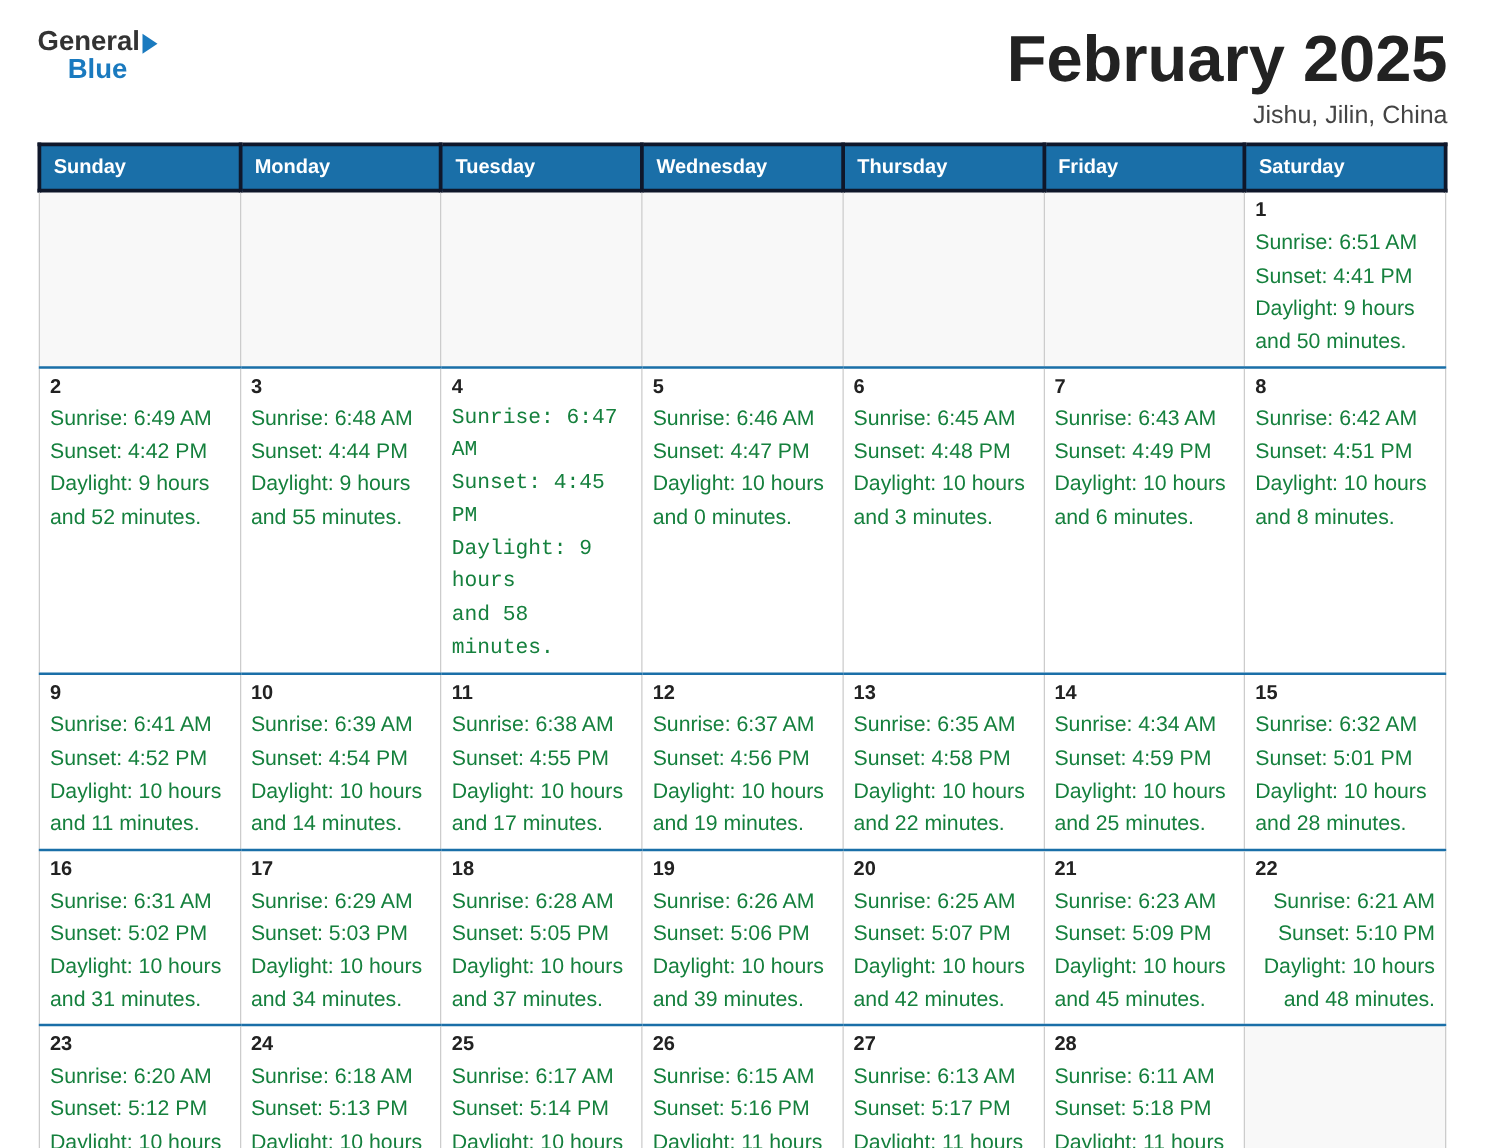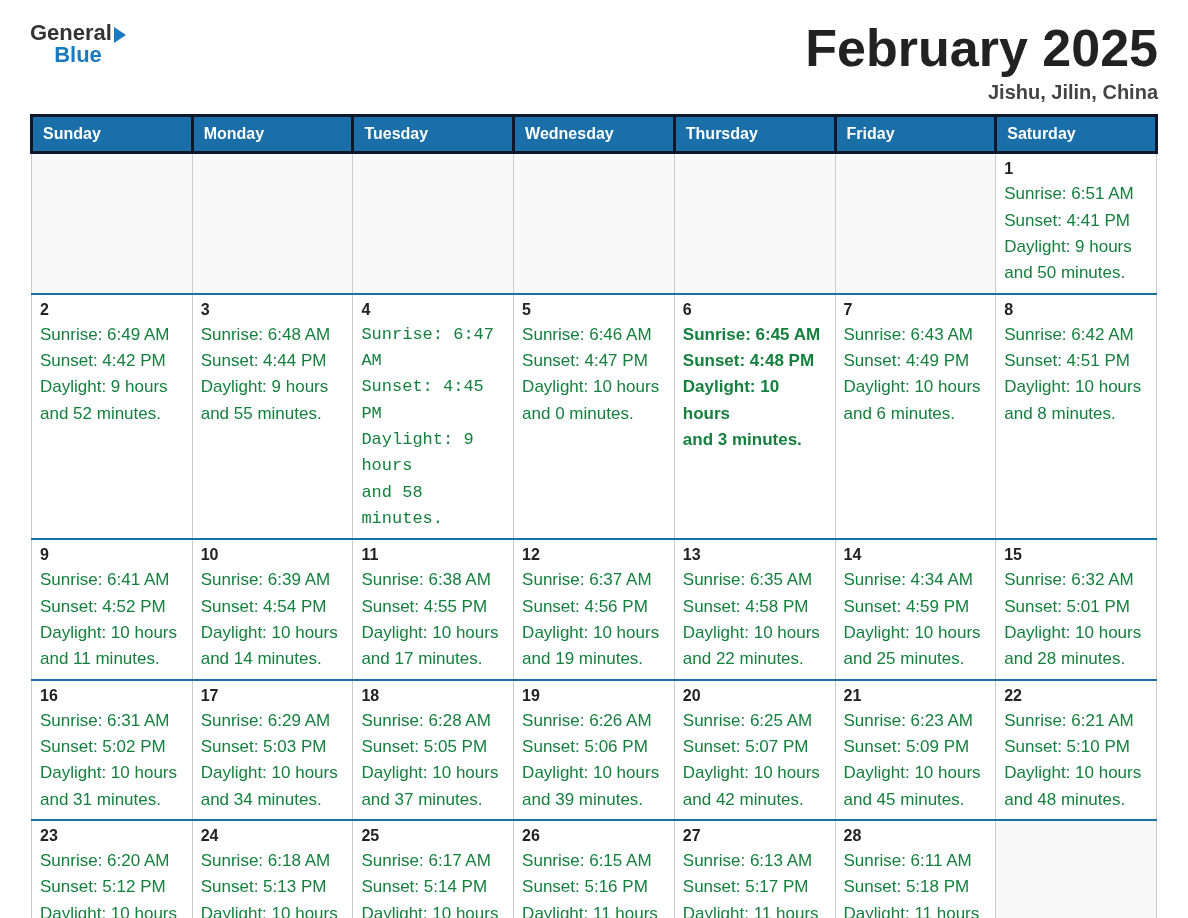--- a/index.html
+++ b/index.html
@@ -56,21 +56,20 @@
     .calendar-title {
       font-size: 52px;
       font-weight: bold;
       color: #222;
       line-height: 1.1;
     }
     .calendar-subtitle {
       font-size: 20px;
       color: #444;
       margin-top: 4px;
-      font-weight: bold;
     }
     .calendar {
       width: 100%;
       border-collapse: collapse;
       margin-top: 6px;
     }
     .calendar th {
       background: #1a6fa8;
       color: #fff;
       font-size: 16px;
@@ -177,21 +176,21 @@
         </td>
         <td>
           <div class="day-number">5</div>
           <div class="day-info" style="white-space: pre-line;">Sunrise: 6:46 AM
 Sunset: 4:47 PM
 Daylight: 10 hours
 and 0 minutes.</div>
         </td>
         <td>
           <div class="day-number">6</div>
-          <div class="day-info" style="white-space: pre-line; font-weight: bold;">Sunrise: 6:45 AM
+          <div class="day-info" style="white-space: pre-line;">Sunrise: 6:45 AM
 Sunset: 4:48 PM
 Daylight: 10 hours
 and 3 minutes.</div>
         </td>
         <td>
           <div class="day-number">7</div>
           <div class="day-info" style="white-space: pre-line;">Sunrise: 6:43 AM
 Sunset: 4:49 PM
 Daylight: 10 hours
 and 6 minutes.</div>
@@ -293,21 +292,21 @@
         </td>
         <td>
           <div class="day-number">21</div>
           <div class="day-info" style="white-space: pre-line;">Sunrise: 6:23 AM
 Sunset: 5:09 PM
 Daylight: 10 hours
 and 45 minutes.</div>
         </td>
         <td>
           <div class="day-number">22</div>
-          <div class="day-info" style="white-space: pre-line;">Sunrise: 6:21 AM
+          <div class="day-info" style="white-space: pre-line; text-align: right;">Sunrise: 6:21 AM
 Sunset: 5:10 PM
 Daylight: 10 hours
 and 48 minutes.</div>
         </td>
       </tr>
       <tr class="week-row">
         <td>
           <div class="day-number">23</div>
           <div class="day-info" style="white-space: pre-line;">Sunrise: 6:20 AM
 Sunset: 5:12 PM

